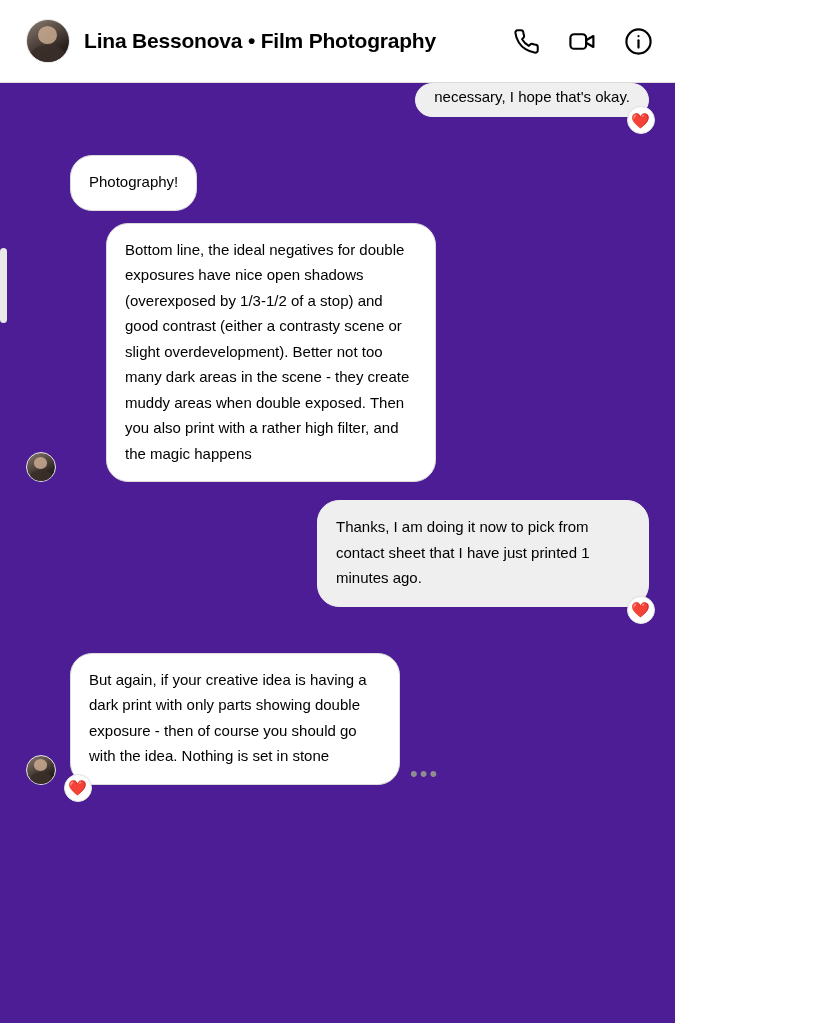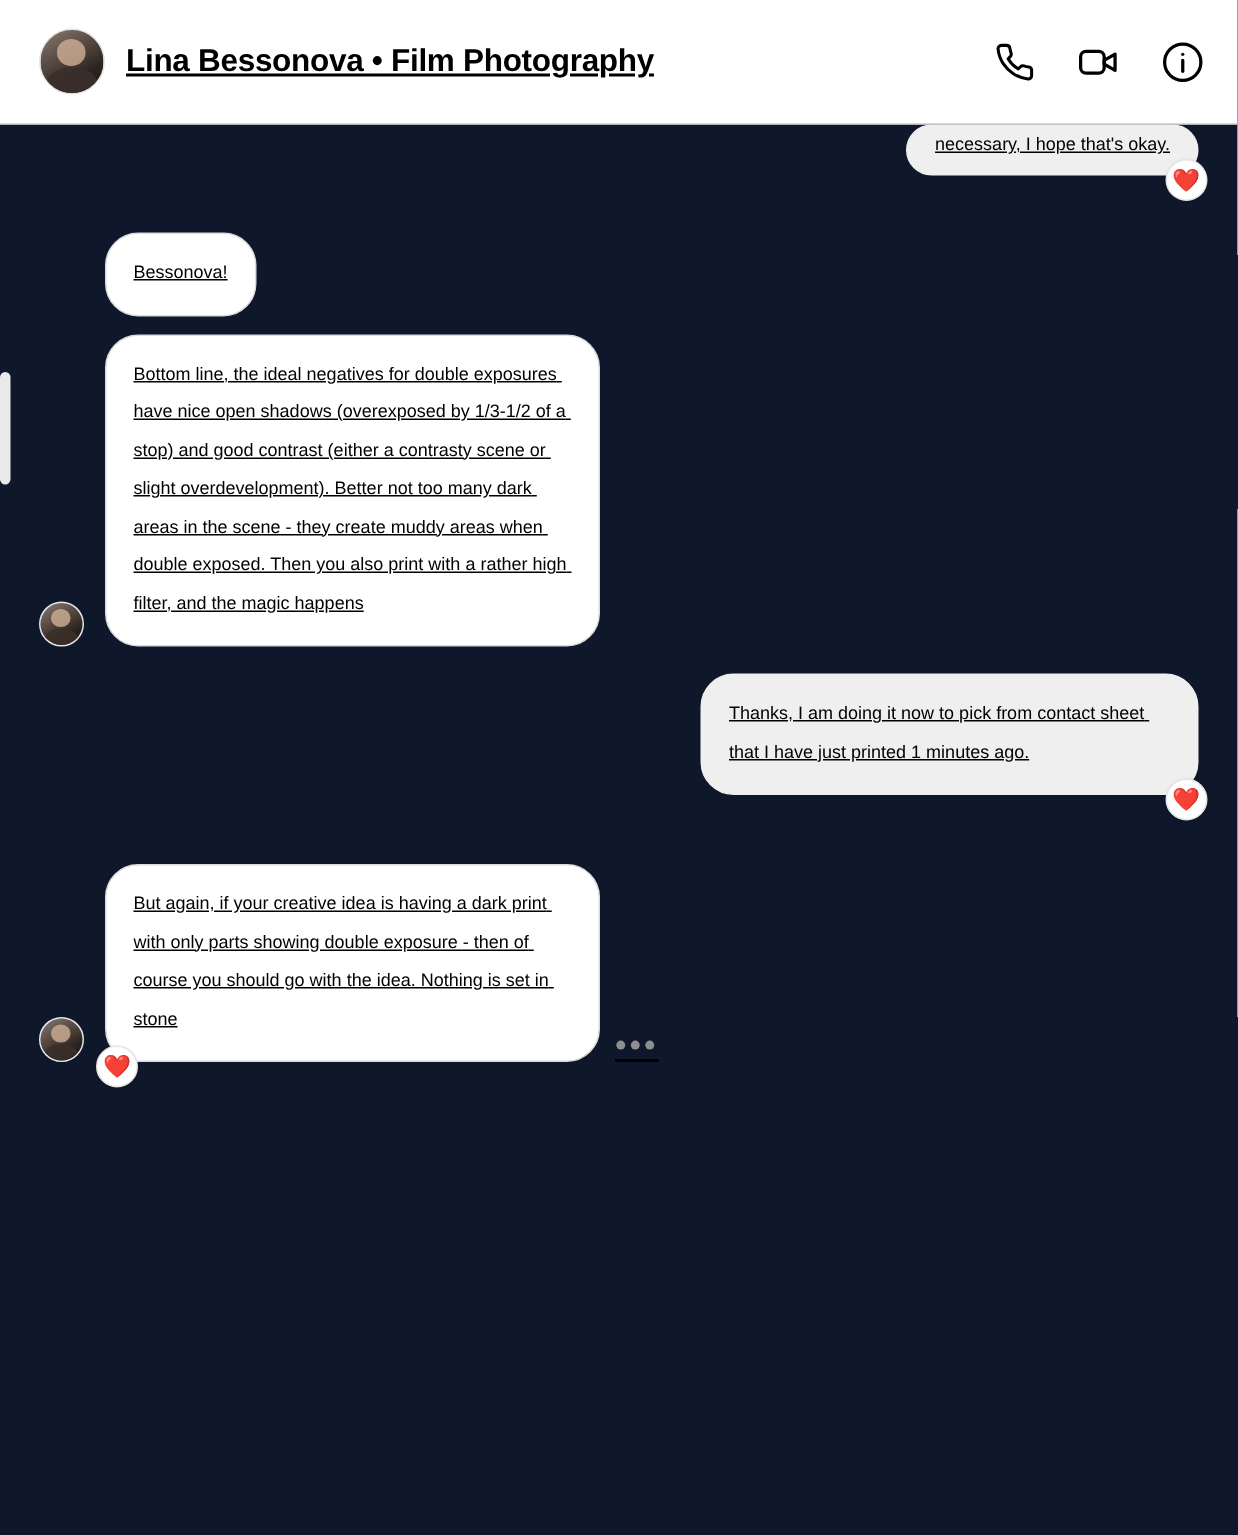--- a/index.html
+++ b/index.html
@@ -4,25 +4,24 @@
 <style>
   * { box-sizing: border-box; }
   html, body {
     margin: 0;
     padding: 0;
     background: #ffffff;
     font-family: "Liberation Sans", sans-serif;
   }
   #app {
     position: relative;
-    width: 825px;
+    width: 675px;
     height: 1023px;
-    background: #0f172a;
-    overflow: hidden;
-    text-decoration: underline;
+    background: #4c1d95;
+    overflow: hidden;
   }
 
   
   .header {
     position: relative;
     height: 83px;
     border-bottom: 1px solid #dbdbdb;
     display: flex;
     align-items: center;
     padding: 0 22px 0 26px;
@@ -135,21 +134,21 @@
     height: 52%;
     border-radius: 50% 50% 0 0;
     background: #3b2f2a;
     opacity: .9;
   }
   .msg-avatar.spacer { visibility: hidden; }
 
   .bubble {
     max-width: 330px;
     padding: 13px 18px 15px 18px;
-    font-size: 12px;
+    font-size: 15px;
     line-height: 25.5px;
     color: #000000;
     white-space: pre-wrap;
     word-wrap: break-word;
   }
   .bubble.in {
     background: #ffffff;
     border: 1px solid #dbdbdb;
     border-radius: 22px;
   }
@@ -253,25 +252,25 @@
         <div class="bubble out clipped">necessary, I hope that's okay.</div>
         <div class="reaction br">❤️</div>
       </div>
     </div>
 
     <div class="spacer-block"></div>
 
     <div class="row in" style="margin-bottom:12px;">
       <div class="msg-avatar spacer"></div>
       <div class="bubble-wrap">
-        <div class="bubble in">Bessonova!</div>
-      </div>
-    </div>
-
-    <div class="row in" style="margin-bottom:18px;">
+        <div class="bubble in">Photography!</div>
+      </div>
+    </div>
+
+    <div class="row in" style="margin-bottom:18px;gap:36px;">
       <div class="msg-avatar"></div>
       <div class="bubble-wrap">
         <div class="bubble in">Bottom line, the ideal negatives for double exposures have nice open shadows (overexposed by 1/3-1/2 of a stop) and good contrast (either a contrasty scene or slight overdevelopment). Better not too many dark areas in the scene - they create muddy areas when double exposed. Then you also print with a rather high filter, and the magic happens</div>
       </div>
     </div>
 
     <div class="row out" style="margin-bottom:46px;">
       <div class="bubble-wrap">
         <div class="bubble out" style="max-width:332px;">Thanks, I am doing it now to pick from contact sheet that I have just printed 1 minutes ago.</div>
         <div class="reaction br">❤️</div>

